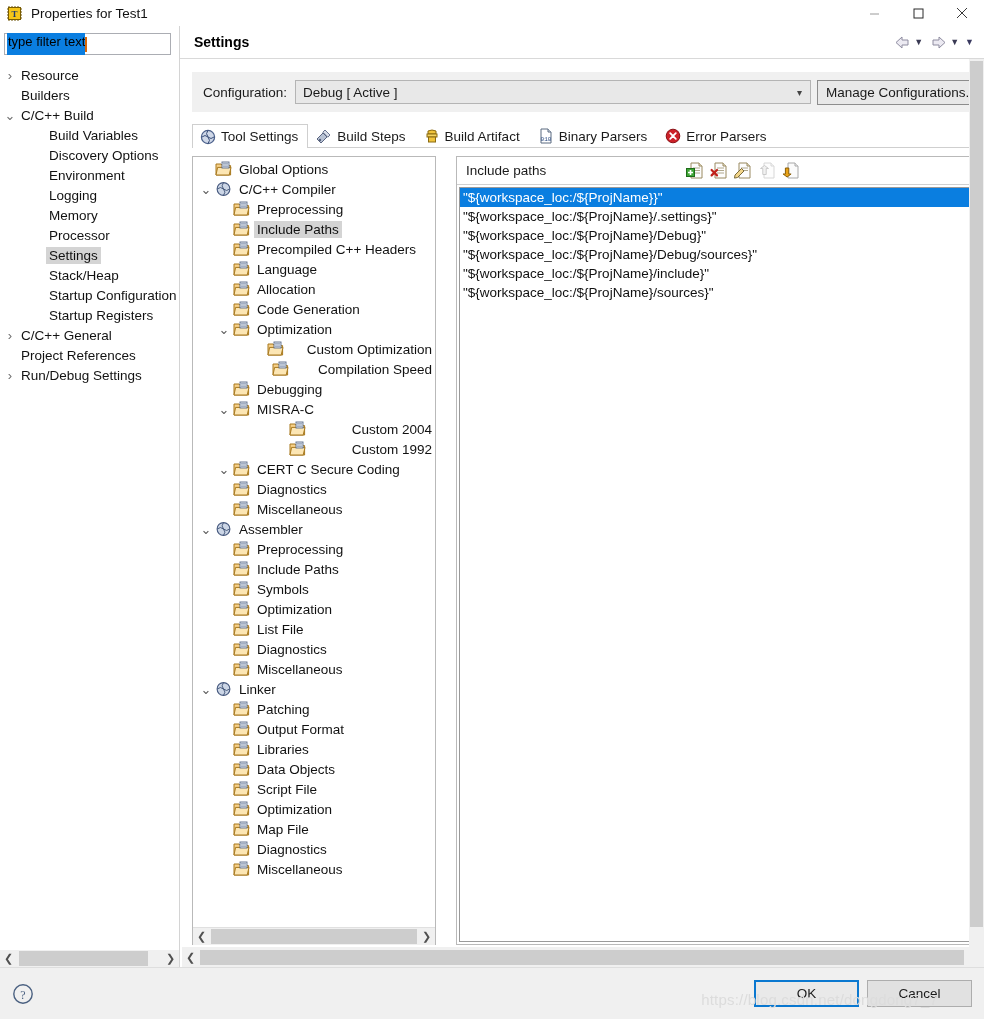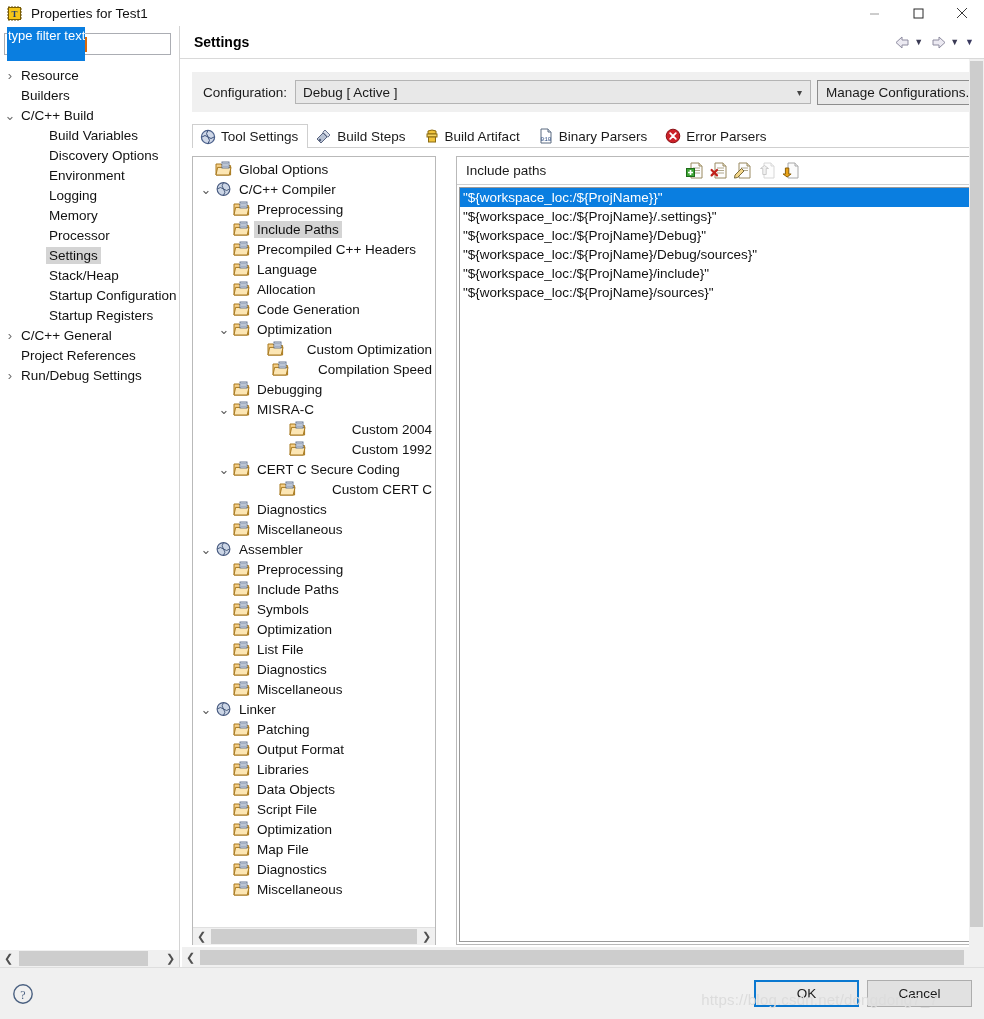--- a/index.html
+++ b/index.html
@@ -69,23 +69,23 @@
     margin: 0 8px 10px 4px;
     height: 22px;
     border: 1px solid #abadb3;
     background: #ffffff;
     display: flex;
     align-items: center;
     padding: 0 2px;
   }
   .filter-val {
     background: #0a7ee0;
-    color: #ffffff;
+    color: #000000;
     font-size: 13px;
-    padding: 1px 0px 18px 1px;
+    padding: 1px 0px 6px 1px;
     line-height: 15px;
   }
   .filter-caret {
     width: 2px; height: 15px; background: #d8680a;
   }
   .tree-left {
     flex: 1;
     overflow: hidden;
     padding-left: 0px;
   }
@@ -793,34 +793,20 @@
                     <path d="M2.6 6.4 h13.4 l-1.8 7.6 h-13.2 z" fill="#fce6b4" stroke="#a8791e" stroke-width="1"></path>
                     <rect x="7" y="1" width="7" height="6" fill="#e9eef5" stroke="#5a6a88" stroke-width="0.9"></rect>
                     <g stroke="#7a8aa8" stroke-width="0.7">
                       <line x1="8" y1="2.6" x2="13" y2="2.6"></line>
                       <line x1="8" y1="4" x2="13" y2="4"></line>
                       <line x1="8" y1="5.4" x2="13" y2="5.4"></line>
                     </g>
                   </svg>
                   <span class="olbl">CERT C Secure Coding</span>
                 </div>
-                <div class="onode oi2">
-                  <span class="oarr" style="font-size: 13px;"></span>
-                  <svg class="oico" viewBox="0 0 17 16">
-                    <path d="M1 3 h5 l1.4 1.6 h8.2 v9.4 h-14.6 z" fill="#f6d089" stroke="#a8791e" stroke-width="1"></path>
-                    <path d="M2.6 6.4 h13.4 l-1.8 7.6 h-13.2 z" fill="#fce6b4" stroke="#a8791e" stroke-width="1"></path>
-                    <rect x="7" y="1" width="7" height="6" fill="#e9eef5" stroke="#5a6a88" stroke-width="0.9"></rect>
-                    <g stroke="#7a8aa8" stroke-width="0.7">
-                      <line x1="8" y1="2.6" x2="13" y2="2.6"></line>
-                      <line x1="8" y1="4" x2="13" y2="4"></line>
-                      <line x1="8" y1="5.4" x2="13" y2="5.4"></line>
-                    </g>
-                  </svg>
-                  <span class="olbl">Custom CERT C</span>
-                </div>
                 <div class="onode oi1">
                   <span class="oarr" style="font-size: 13px;"></span>
                   <svg class="oico" viewBox="0 0 17 16">
                     <path d="M1 3 h5 l1.4 1.6 h8.2 v9.4 h-14.6 z" fill="#f6d089" stroke="#a8791e" stroke-width="1"></path>
                     <path d="M2.6 6.4 h13.4 l-1.8 7.6 h-13.2 z" fill="#fce6b4" stroke="#a8791e" stroke-width="1"></path>
                     <rect x="7" y="1" width="7" height="6" fill="#e9eef5" stroke="#5a6a88" stroke-width="0.9"></rect>
                     <g stroke="#7a8aa8" stroke-width="0.7">
                       <line x1="8" y1="2.6" x2="13" y2="2.6"></line>
                       <line x1="8" y1="4" x2="13" y2="4"></line>
                       <line x1="8" y1="5.4" x2="13" y2="5.4"></line>

